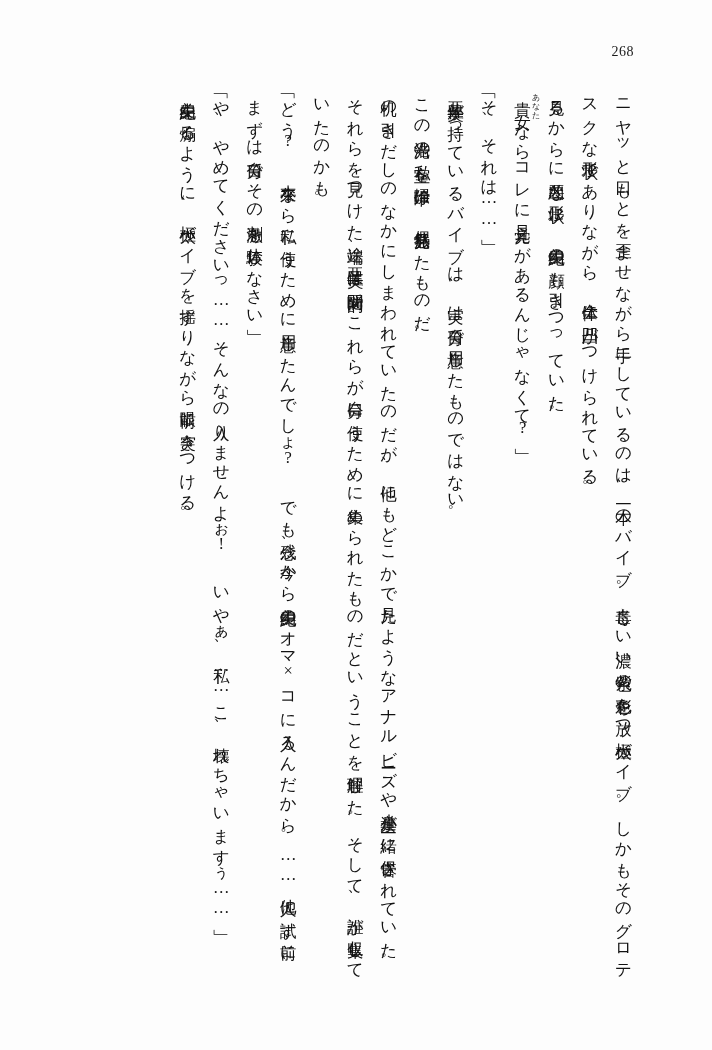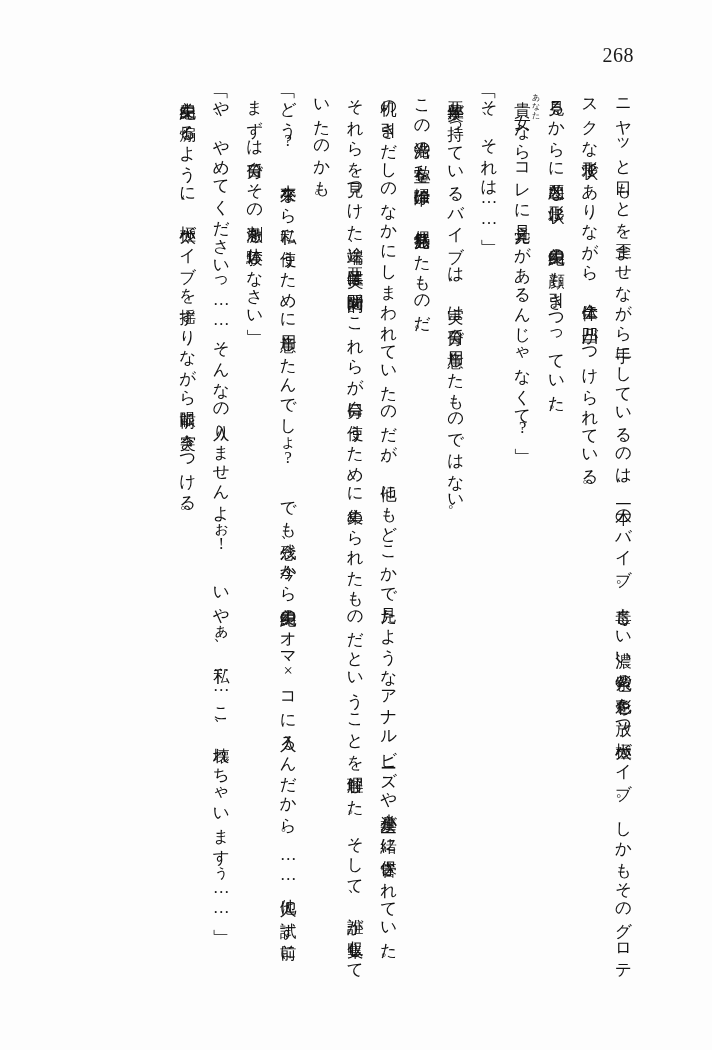--- a/index.html
+++ b/index.html
@@ -16,21 +16,21 @@
     width: 712px;
     height: 1050px;
     background: #fdfdfd;
     overflow: hidden;
     box-sizing: border-box;
   }
   .page-number {
     position: absolute;
     top: 44px;
     right: 78px;
-    font-size: 20px;
+    font-size: 14px;
     letter-spacing: 0.5px;
     color: #1a1a1a;
     font-family: "Liberation Serif", "DejaVu Serif", serif;
   }
   .body-text {
     position: absolute;
     top: 88px;
     right: 72px;
     bottom: 78px;
     left: 64px;

